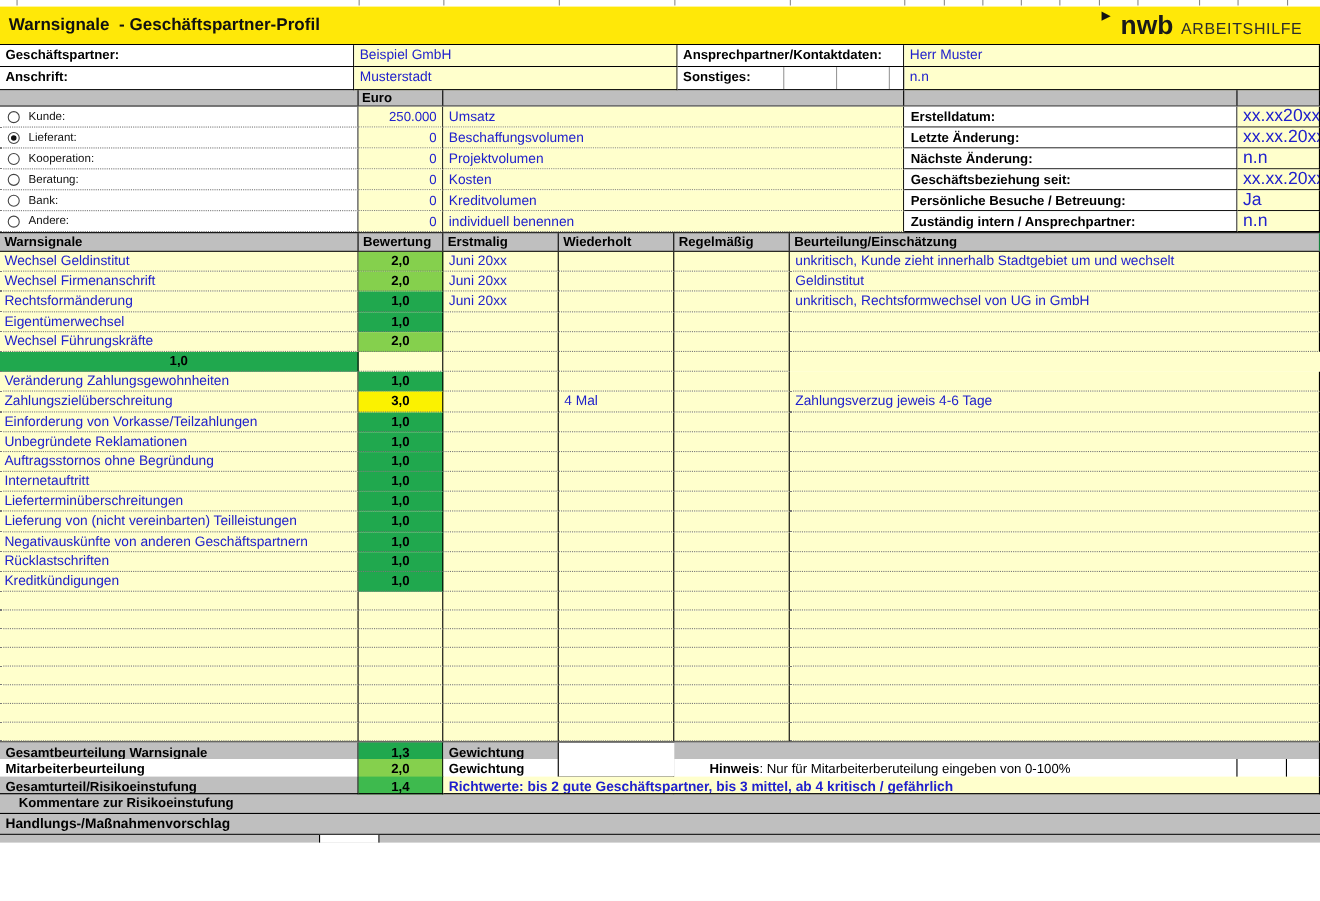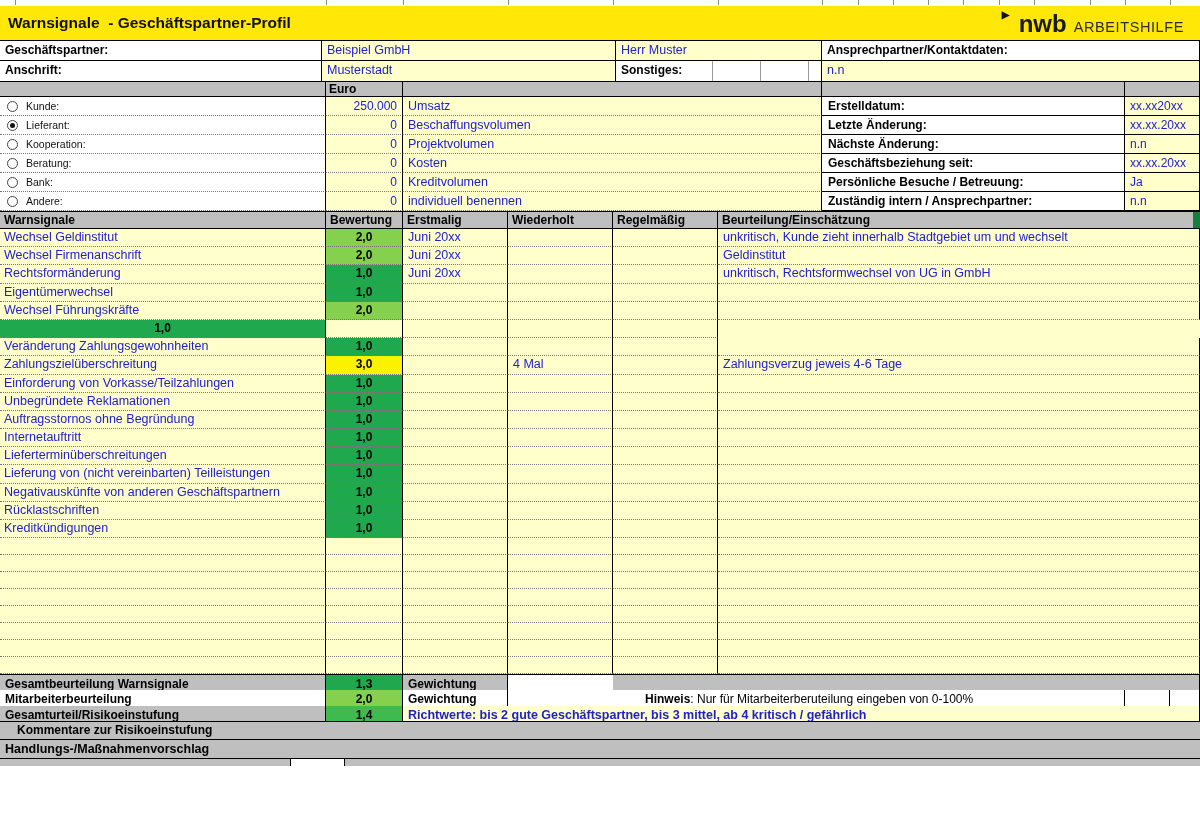--- a/index.html
+++ b/index.html
@@ -45,28 +45,28 @@
     border-right:1px solid #000; border-bottom:1px dotted #777; }
   .rb { width:11px; height:11px; min-width:11px; border:1px solid #444; border-radius:50%; background:#fff; position:relative; }
   .rb.checked::after { content:''; position:absolute; inset:2px; background:#111; border-radius:50%; }
   .rlab { font-size:10.5px; color:#111; }
   .vc.amount { background:var(--pale_yellow,#ffffcc); color:var(--blue_text,#2121cc); font-size:12px;
     text-align:right; padding-right:5px; line-height:18px; border-right:1px solid #000; border-bottom:1px dotted #777; }
   .vc.vol { background:var(--pale_yellow,#ffffcc); color:var(--blue_text,#2121cc); font-size:12.5px;
     padding-left:5px; line-height:18px; border-right:1px solid #000; border-bottom:1px dotted #777; }
   .vc.mlab { background:#fff; font-weight:bold; font-size:12px; padding-left:6px; line-height:18px;
     border-right:1px solid #000; border-bottom:1px solid #000; }
-  .vc.mval { background:var(--pale_yellow,#ffffcc); color:var(--blue_text,#2121cc); font-size:12px;
+  .vc.mval { background:var(--pale_yellow,#ffffcc); color:var(--blue_text,#2121cc); font-size:16px;
     padding-left:5px; line-height:18px; border-bottom:1px solid #000; border-right:1px solid #000; }
 
   
   .throw { display:grid; grid-template-columns:326px 77px 105px 105px 105px 1fr; height:18px;
     background:var(--band_gray,#bfbfbf); border-top:1px solid #000; border-bottom:1px solid #000; }
   .th { font-weight:bold; font-size:12px; padding-left:4px; line-height:16px; border-right:1px solid #000; overflow:hidden; white-space:nowrap; }
-  .th:last-child { border-right:7px solid #15803d; }
+  .th:last-child { border-right:1px solid #15803d; }
 
   .trow { display:grid; grid-template-columns:326px 77px 105px 105px 105px 1fr; height:18.2px;
     background:var(--pale_yellow,#ffffcc); }
   .tc { border-right:1px solid #000; border-bottom:1px dotted #777; overflow:hidden; white-space:nowrap;
     font-size:12.5px; line-height:17px; }
   .tc.name { color:var(--blue_text,#2121cc); padding-left:4px; }
   .tc.score { text-align:center; font-weight:bold; font-size:12px; color:#000; }
   .tc.mid { color:var(--blue_text,#2121cc); padding-left:5px; }
   .tc.note { color:var(--blue_text,#2121cc); padding-left:5px; border-right:1px solid #000; }
   .trow.empty { height:17px; }
@@ -134,22 +134,22 @@
     <h1>Warnsignale  - Geschäftspartner-Profil</h1>
     <div class="logo">
       <span class="nwb"><span class="tri">▶</span><span>nwb</span></span>
       <span class="ah">ARBEITSHILFE</span>
     </div>
   </div>
 
   <div class="prow">
     <div class="pc lab">Geschäftspartner:</div>
     <div class="pc val">Beispiel GmbH</div>
+    <div class="pc lab">Ansprechpartner/Kontaktdaten:</div>
     <div class="pc val last">Herr Muster</div>
-    <div class="pc lab">Ansprechpartner/Kontaktdaten:</div>
   </div>
   <div class="prow" style="border-top:none">
     <div class="pc lab">Anschrift:</div>
     <div class="pc val">Musterstadt</div>
     <div class="pc lab sonst">
       <span>Sonstiges:</span>
       <span class="hair" style="left:96px"></span><span class="hair" style="left:144px"></span><span class="hair" style="left:192px"></span>
     </div>
     <div class="pc val last">n.n</div>
   </div>

